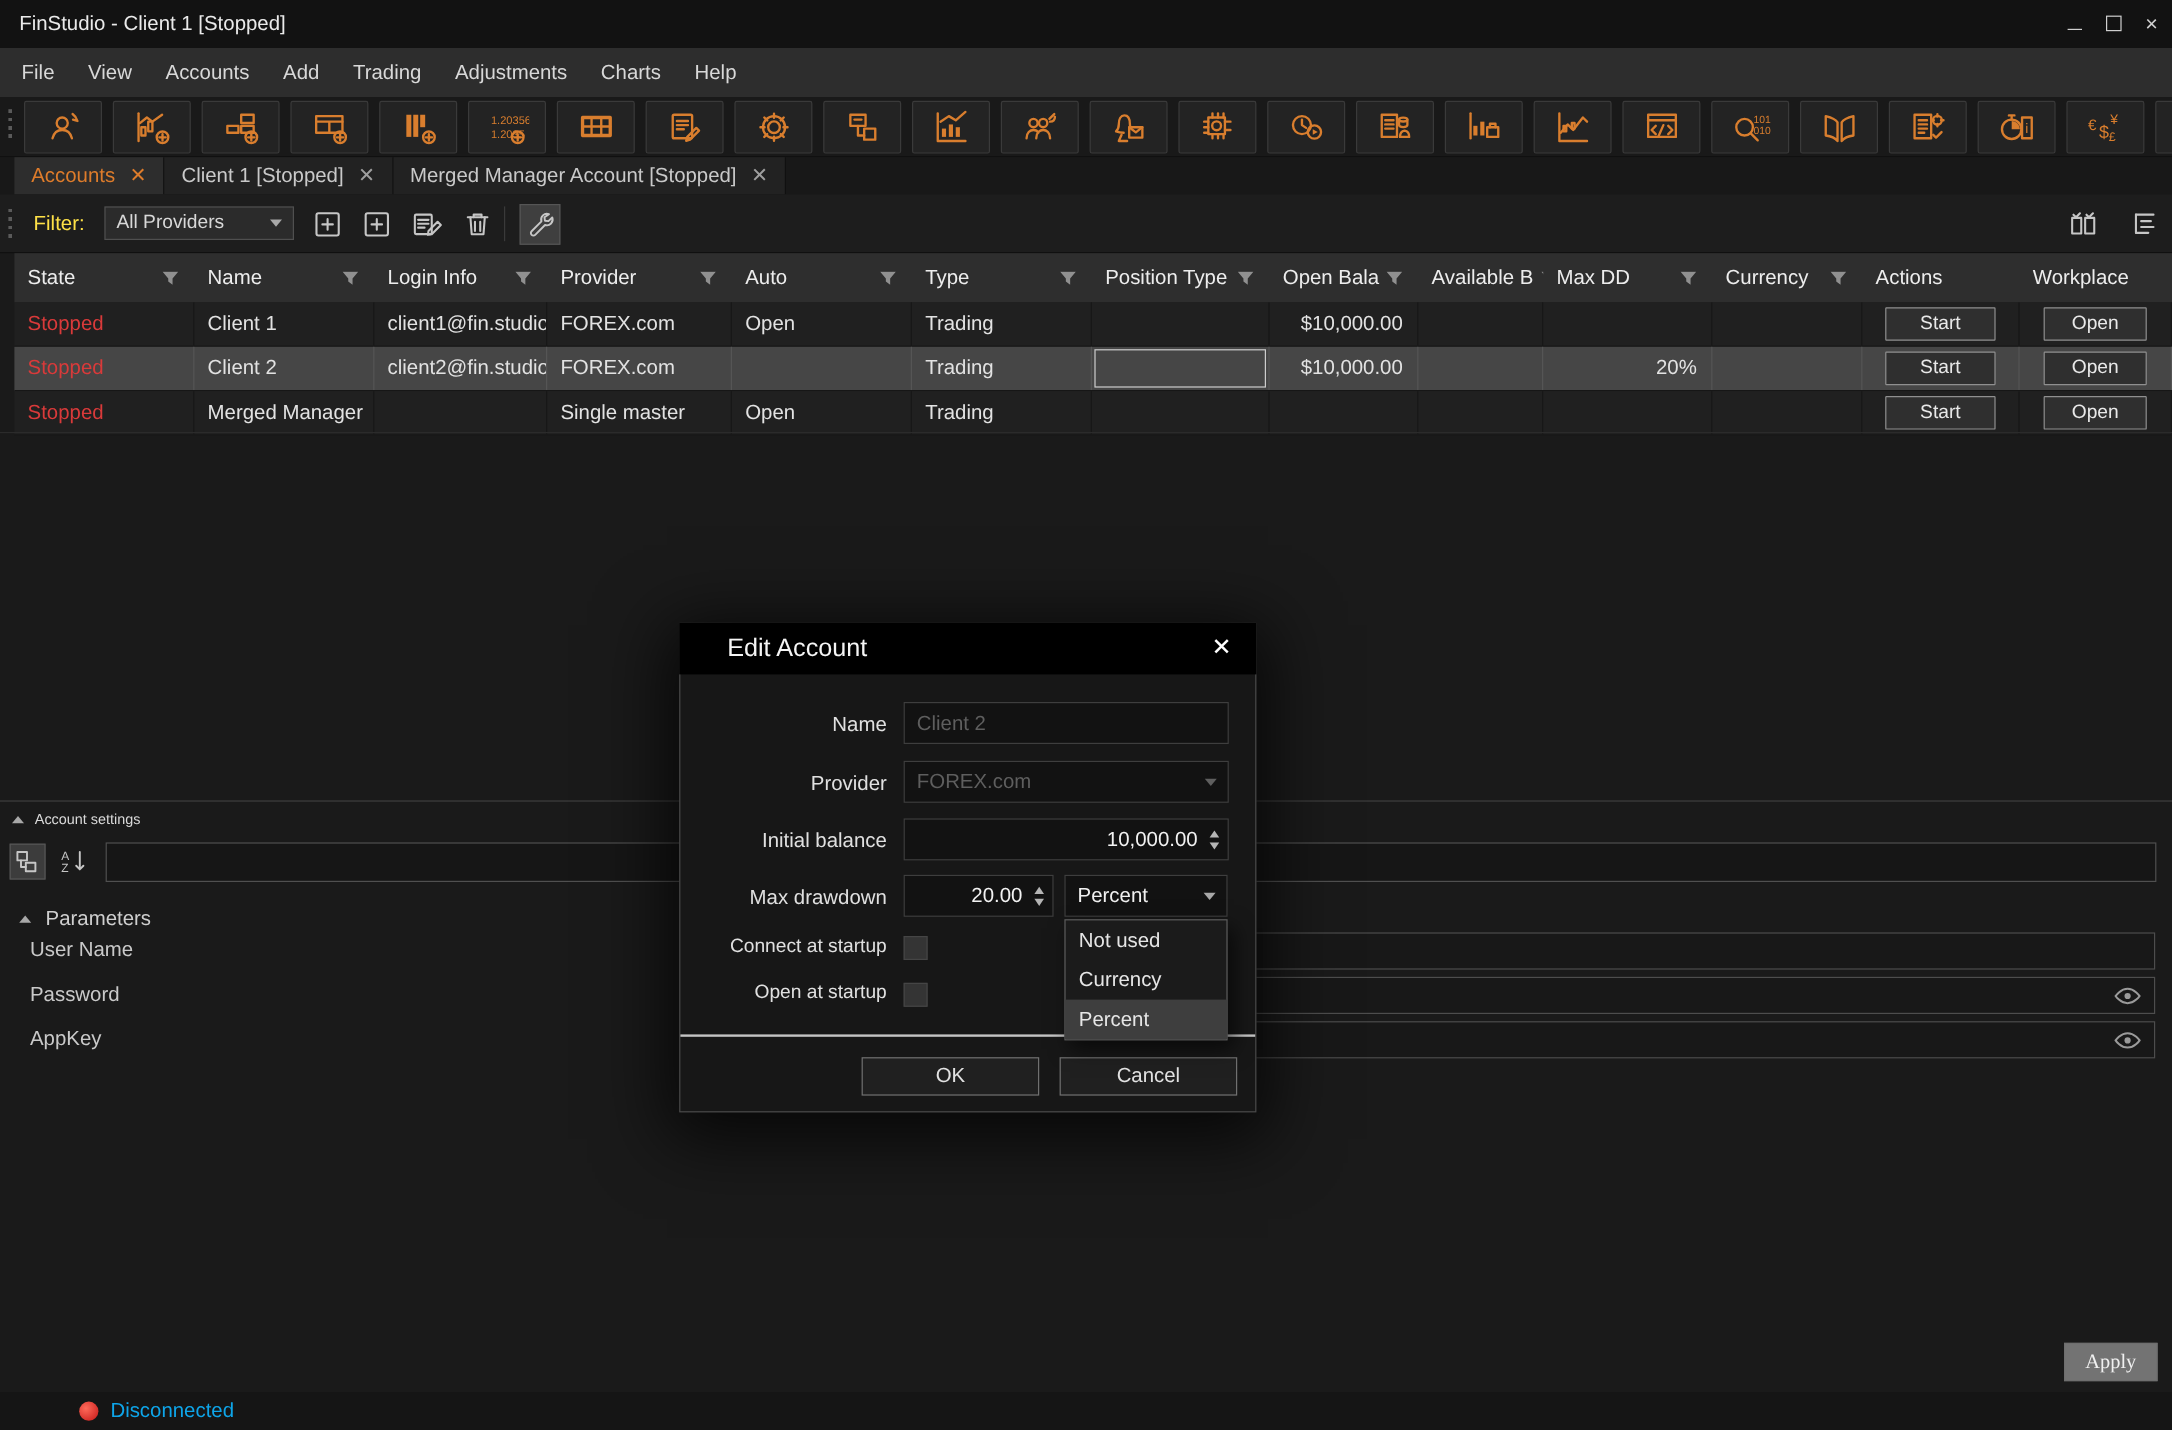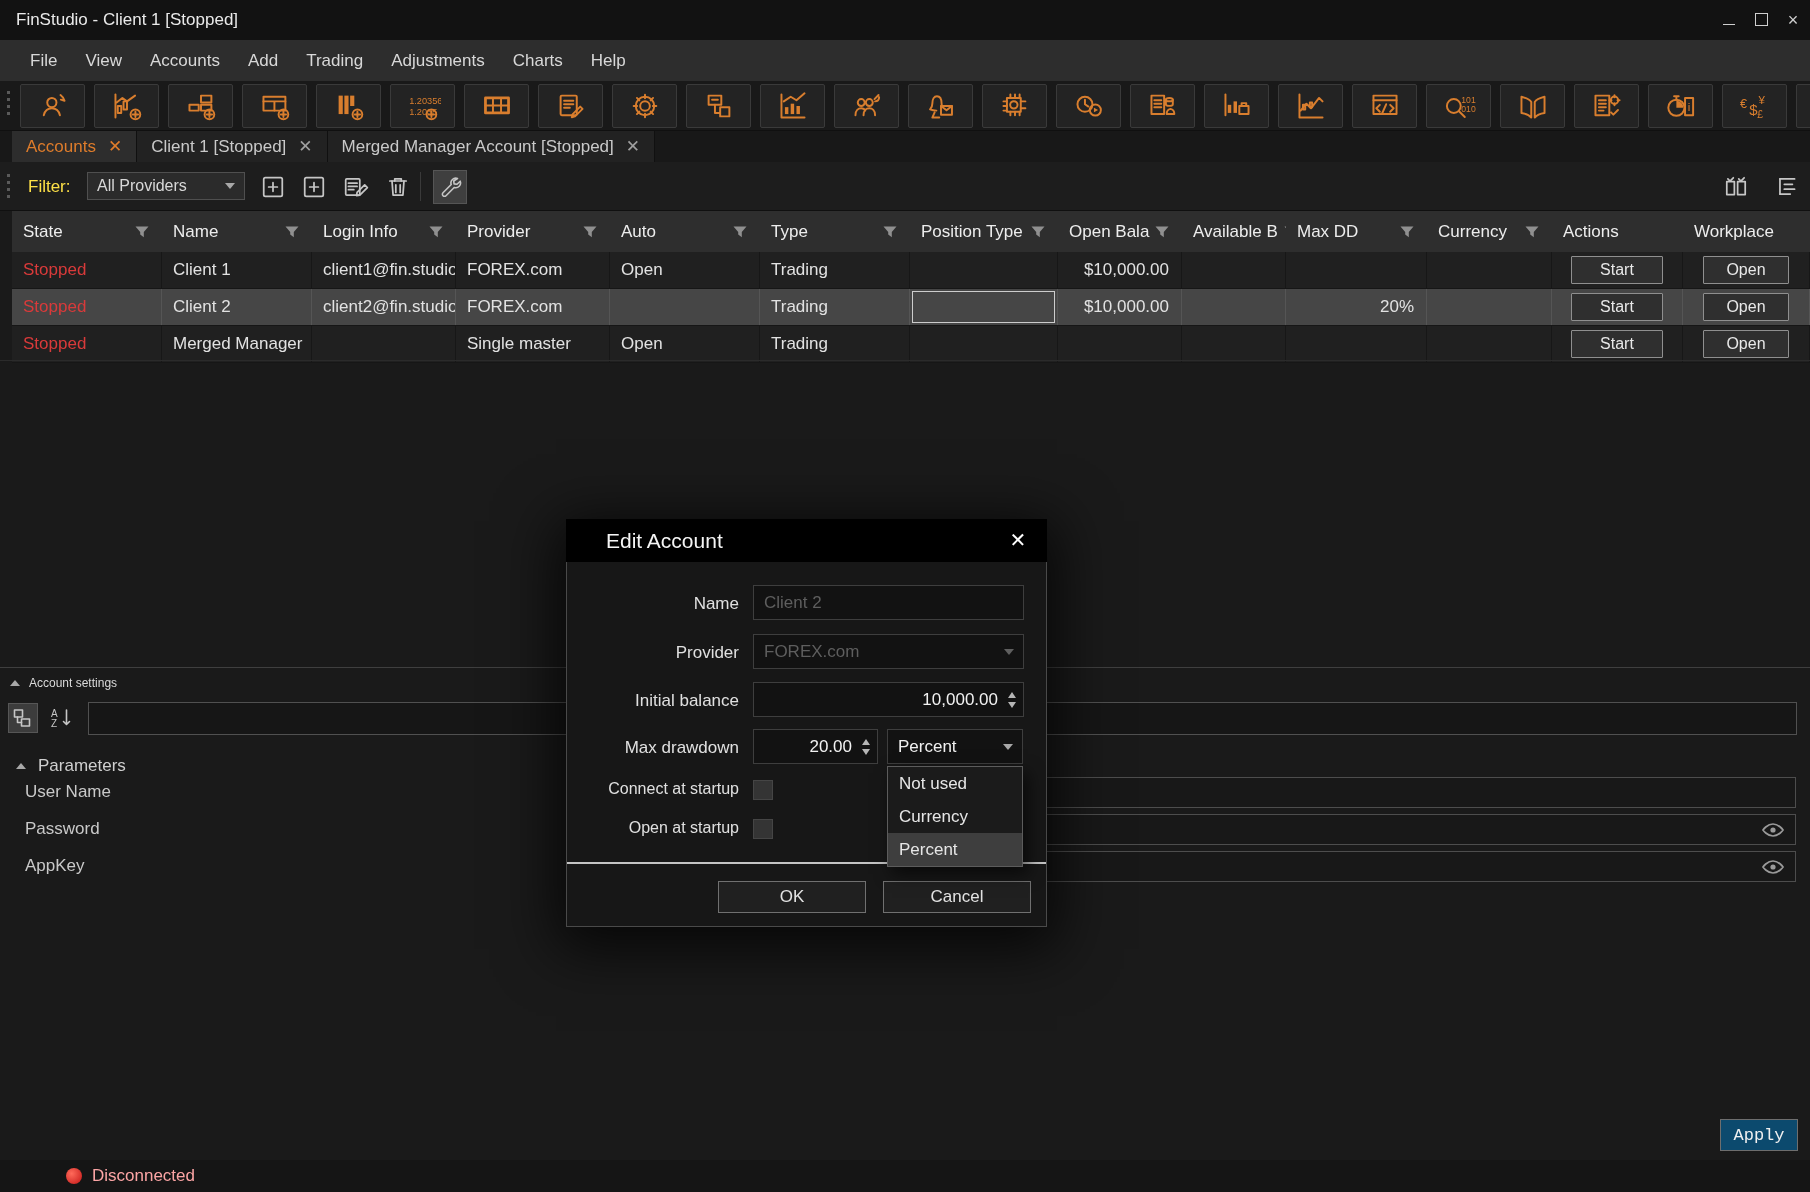--- a/index.html
+++ b/index.html
@@ -9,21 +9,21 @@
 
   
   .titlebar{left:0;right:0;top:0;height:40px;background:#121212;}
   .title-text{position:absolute;left:16px;top:0;line-height:40px;font-size:17px;color:#eaeaea;}
   .wctl{position:absolute;top:0;width:34px;height:40px;text-align:center;line-height:40px;color:#cfcfcf;font-size:18px;cursor:default;}
   .wctl.min{right:64px}.wctl.max{right:32px}.wctl.cls{right:0}
   .maxbox{display:inline-block;width:11px;height:11px;border:1px solid #cfcfcf;vertical-align:middle;margin-top:-3px;}
   .minbar{display:inline-block;width:12px;border-bottom:1px solid #cfcfcf;vertical-align:middle;margin-top:6px;}
 
   
-  .menubar{left:0;right:0;top:40px;height:41px;background:#2d2d2d;display:flex;align-items:center;padding-left:16px;box-sizing:border-box;}
+  .menubar{left:0;right:0;top:40px;height:41px;background:#2d2d2d;display:flex;align-items:center;padding-left:4px;box-sizing:border-box;}
   .menu-item{padding:0 14px;font-size:17px;color:#d8d8d8;line-height:41px;}
 
   
   .toolbar{left:0;right:0;top:81px;height:50px;background:#191919;border-bottom:1px solid #101010;box-sizing:border-box;}
   .grip{position:absolute;left:7px;top:10px;width:3px;height:26px;
         background:repeating-linear-gradient(#5a5a5a 0 3px, transparent 3px 7px);}
   .tb-icons{position:absolute;left:20px;top:0;right:0;height:50px;display:flex;gap:9px;overflow:hidden;}
   .tbtn{flex:0 0 65px;height:44px;margin-top:3px;background:#232323;border:1px solid #3a3a3a;border-radius:2px;
         display:flex;align-items:center;justify-content:center;box-sizing:border-box;}
   .ticon{width:36px;height:30px;stroke:#d97e2e;fill:none;stroke-width:1.7;stroke-linecap:round;stroke-linejoin:round;}
@@ -79,26 +79,26 @@
   .as-search{position:absolute;left:88px;right:13px;top:34px;height:33px;background:#161616;border:1px solid #505050;
              box-sizing:border-box;color:#e0e0e0;font-size:16px;padding:0 8px;font-family:"Liberation Sans",sans-serif;}
   .pgroup{position:absolute;left:16px;top:88px;display:flex;align-items:center;gap:12px;font-size:17px;color:#cfcfcf;}
   .prow-label{position:absolute;left:25px;height:30px;line-height:30px;font-size:17px;color:#c9c9c9;}
   .pfield{position:absolute;left:660px;right:14px;height:31px;border:1px solid #4d4d4d;background:#181818;box-sizing:border-box;}
   .eye{position:absolute;right:9px;top:6px;}
   .eicon{stroke:#9a9a9a;fill:none;stroke-width:1.7;}
   .eicon .pupil{fill:#9a9a9a;stroke:none;}
 
   
-  .apply-btn{position:absolute;left:1720px;top:1119px;width:78px;height:32px;background:#0c4a6e;border:1px solid #6e6e6e;
-             color:#f0f0f0;font-size:17px;font-family:Liberation Mono, monospace;}
+  .apply-btn{position:absolute;left:1720px;top:1119px;width:78px;height:32px;background:#737373;border:1px solid #6e6e6e;
+             color:#f0f0f0;font-size:17px;font-family:Liberation Serif, serif;}
   .statusbar{left:0;right:0;top:1160px;height:32px;background:#151515;}
   .sdot{position:absolute;left:66px;top:8px;width:16px;height:16px;border-radius:50%;
         background:radial-gradient(circle at 35% 35%, #ff6a5a, #c41616);}
-  .stext{position:absolute;left:92px;top:0;line-height:32px;font-size:17px;color:#fca5a5;}
+  .stext{position:absolute;left:92px;top:0;line-height:32px;font-size:17px;color:#0ea5e9;}
 
   
   .dialog{position:absolute;left:566px;top:519px;width:481px;height:408px;background:#171717;border:1px solid #4a4a4a;
           box-sizing:border-box;z-index:50;box-shadow:0 12px 55px 10px rgba(0,0,0,0.75);}
   .dlg-title{position:absolute;left:-1px;right:-1px;top:-1px;height:43px;background:#000;}
   .dlg-title .t{position:absolute;left:40px;line-height:43px;font-size:21px;color:#f5f5f5;}
   .dlg-close{position:absolute;right:14px;top:0;width:30px;height:43px;text-align:center;line-height:43px;color:#fff;font-size:20px;}
   .frow-label{position:absolute;left:0;width:172px;text-align:right;font-size:17px;color:#e0e0e0;}
   .dinput{position:absolute;left:186px;width:271px;height:35px;background:#121212;border:1px solid #3e3e3e;box-sizing:border-box;
           display:flex;align-items:center;font-size:17px;}

